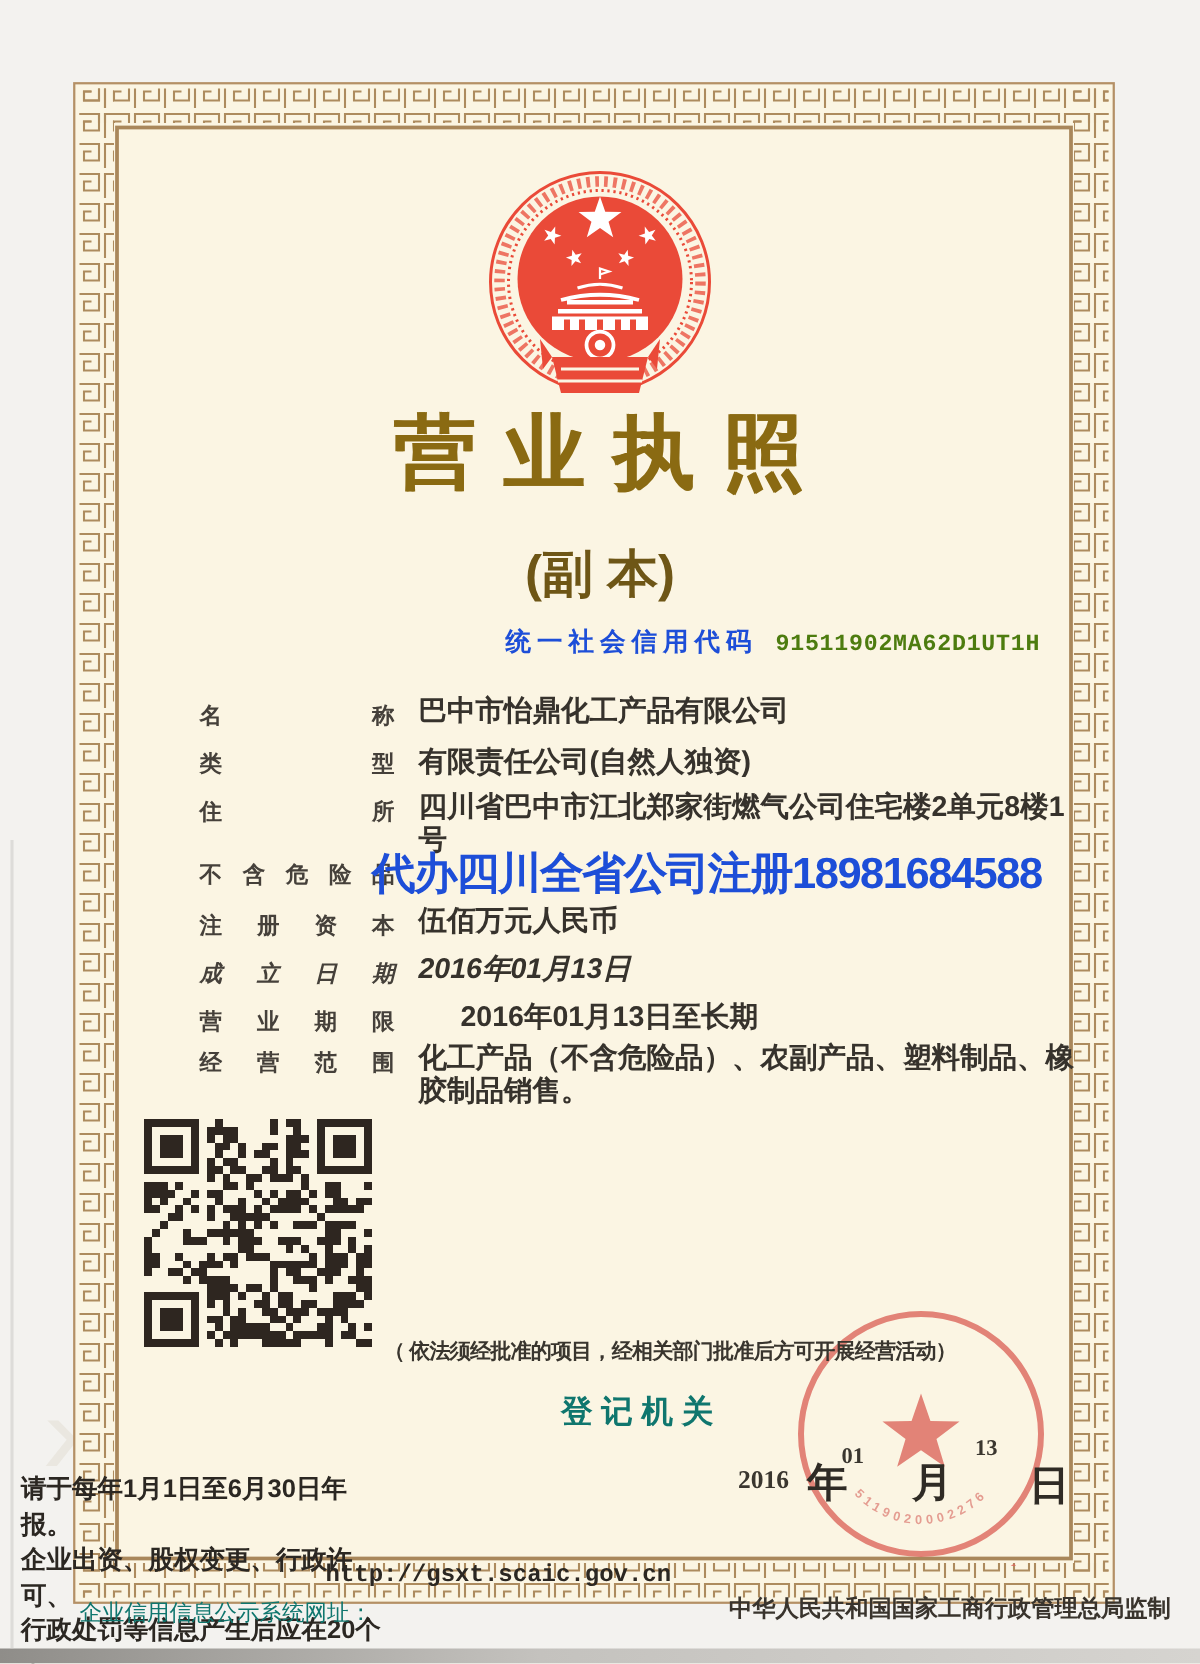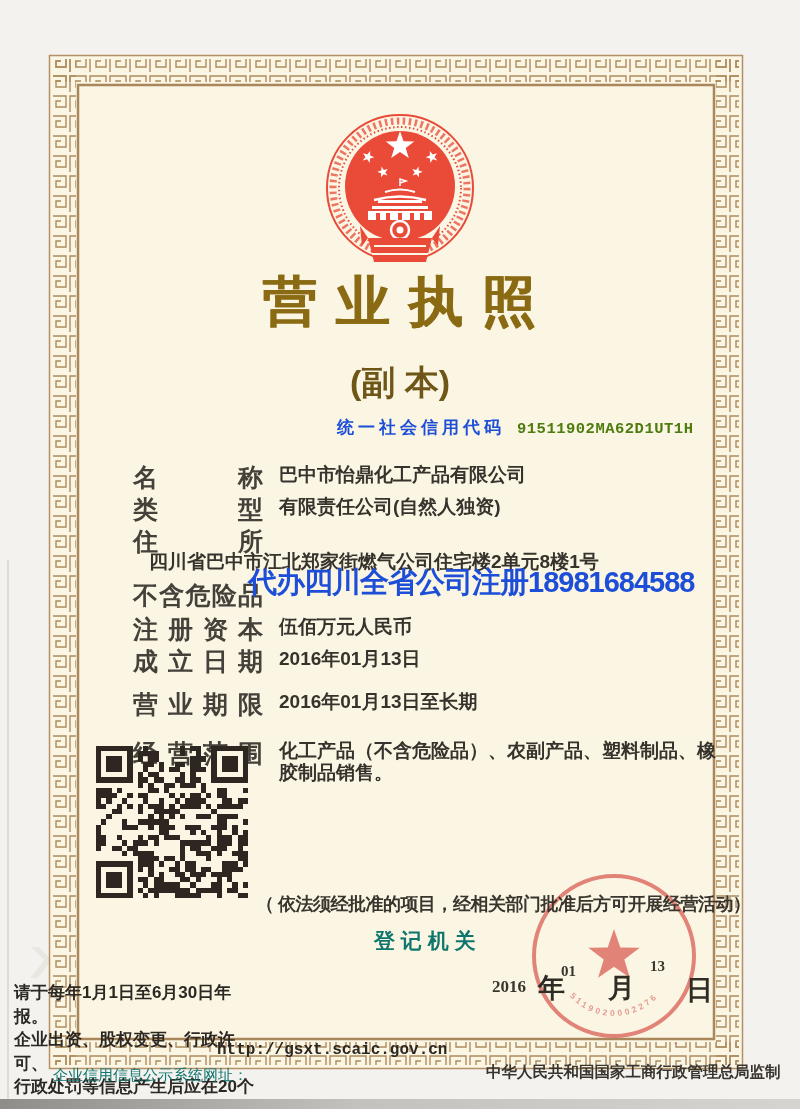--- a/index.html
+++ b/index.html
@@ -20,34 +20,34 @@
   .subtitle{position:absolute;left:0;top:360px;width:100%;text-align:center;
             font-size:34px;font-weight:700;color:#6e5616;z-index:4;}
 
   .credit-row{position:absolute;left:337px;top:416px;display:flex;align-items:baseline;z-index:4;}
   .credit-label{font-size:17px;font-weight:700;letter-spacing:4px;color:#1d4ed8;text-align:right;}
   .credit-code{font-size:15.5px;font-weight:700;font-family:"Liberation Mono","DejaVu Sans Mono",monospace;
                color:#4d7c0f;margin-left:12px;letter-spacing:.5px;}
 
   .fields{position:absolute;left:133px;top:466px;width:590px;z-index:4;}
   .frow{display:flex;}
-  .flabel{width:130px;min-width:130px;font-size:25px;font-weight:600;color:#45403a;
+  .flabel{width:130px;min-width:130px;font-size:15px;font-weight:600;color:#45403a;
           text-align:justify;text-align-last:justify;line-height:23px;}
   .fvalue{flex:1;font-size:19px;font-weight:700;color:#36322c;line-height:22px;
           margin-left:16px;margin-top:-2px;}
-  .mb1{margin-bottom:9px;}.mb2{margin-bottom:9px;}.mb3{margin-bottom:11px;flex-direction:column;}
-  .mb4{margin-bottom:11px;}.mb5{margin-bottom:9px;}.mb6{margin-bottom:20px;}.mb7{margin-bottom:26px;}
+  .mb1{margin-bottom:9px;}.mb2{margin-bottom:9px;align-items:center;}.mb3{}
+  .mb4{margin-bottom:11px;}.mb5{margin-bottom:9px;}.mb6{margin-bottom:9px;font-style:italic;}.mb7{margin-bottom:4px;gap:28px;}
 
   .watermark{position:absolute;left:248px;top:563px;font-size:29px;font-weight:700;
              color:#1d4ed8;letter-spacing:-1px;white-space:nowrap;z-index:9;}
 
   .qr{position:absolute;left:96px;top:746px;width:152px;height:152px;z-index:5;}
   .qr svg{width:100%;height:100%;shape-rendering:crispEdges;}
 
-  .approval{position:absolute;left:256px;top:892px;font-size:18px;font-weight:700;
+  .approval{position:absolute;left:256px;top:892px;font-size:14px;font-weight:700;
             color:#39352e;letter-spacing:-.5px;white-space:nowrap;z-index:8;}
   .regauth{position:absolute;left:374px;top:927px;font-size:21px;font-weight:700;
            color:#0f766e;white-space:nowrap;z-index:8;}
 
   .seal{position:absolute;left:526px;top:868px;width:176px;height:176px;opacity:.82;z-index:6;}
 
   .date-part{position:absolute;z-index:7;color:#2f2b25;white-space:nowrap;}
   .d-num{font-family:"Liberation Serif","DejaVu Serif",serif;font-weight:700;color:#3a362f;}
   .d-unit{font-size:27px;font-weight:700;}
 

